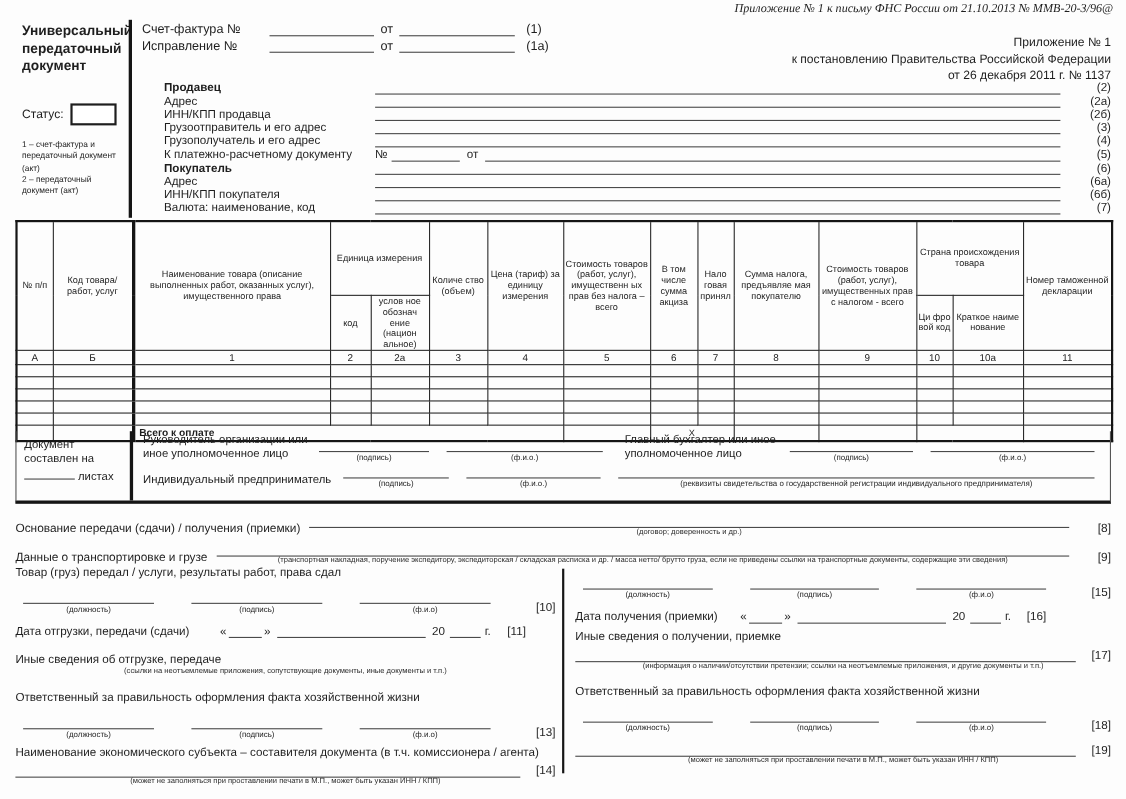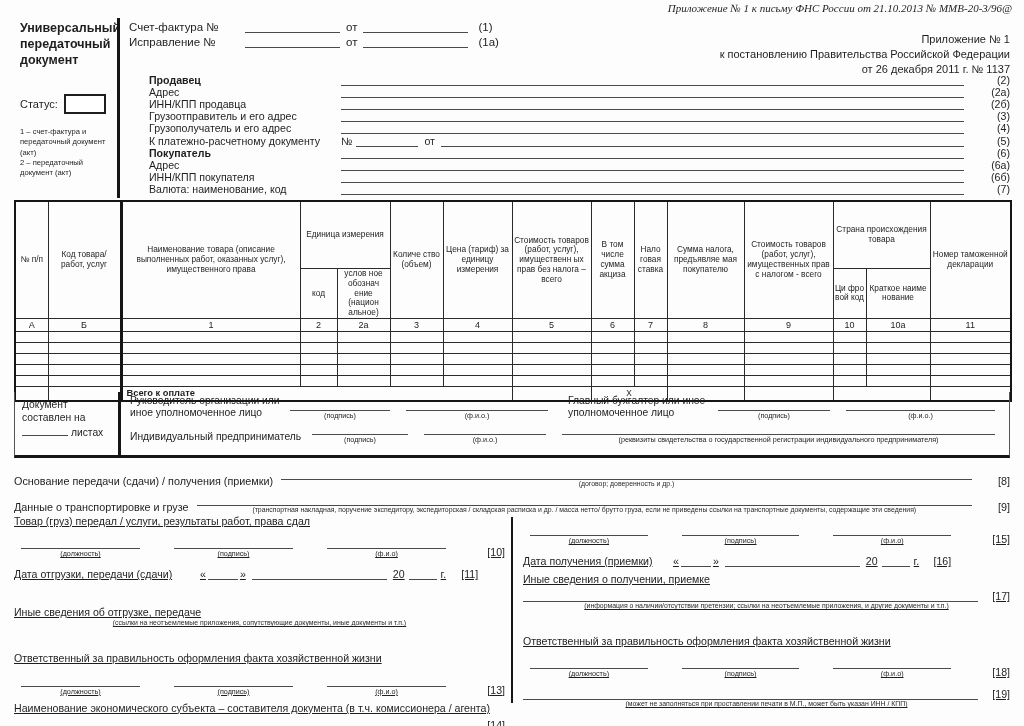--- a/index.html
+++ b/index.html
@@ -65,36 +65,36 @@
   .cap { font-size:7.2px; margin-top:0px; white-space:nowrap; }
   
   .brow { position:absolute; left:14px; width:996px; display:flex; align-items:flex-end; font-size:10.8px; }
   .brow .lbl { white-space:nowrap; padding-top:2px; }
   .brow .mid { flex:1; display:flex; flex-direction:column; align-items:center; margin:0 8px; }
   .brow .mid .l { width:100%; height:13px; }
   .brow .ref { width:30px; text-align:right; padding-top:2px; }
   .hint { font-size:6.9px; color:#2a2a2a; white-space:nowrap; }
   
   .bottom { position:absolute; left:14px; top:515px; width:996px; height:205px; display:flex; }
-  .bcol { box-sizing:border-box;text-decoration:underline; }
+  .bcol { box-sizing:border-box; }
   .bcol.left { width:497px; padding-right:6px; }
   .bdiv { width:2px; background:#151515; height:186px; margin-top:2px; }
   .bcol.right { flex:1; padding-left:10px; }
   .sec-label { font-size:10.6px; line-height:1.25; }
   .sign3 { display:flex; align-items:flex-end; margin-top:9px;gap:20px; }
   .sign3 .lw { flex:1; margin:0 7px; }
   .ref2 { font-size:10.6px; margin-left:4px; width:28px; text-align:right; }
   .daterow { display:flex; align-items:flex-end; font-size:10.6px; margin-top:10px; }
   .daterow .dl1 { width:30px; height:11px; margin:0 2px; }
   .daterow .dl2 { width:135px; height:11px; margin:0 6px; }
   .daterow .dl3 { width:28px; height:11px; margin:0 4px; }
   .linerow { display:flex; align-items:flex-end; margin-top:4px; }
   .linerow .l { flex:1; height:11px; }
   .hintrow { text-align:center; }
-  .mt6 { margin-top:6px; } .mt10 { margin-top:26px; } .mt12 { margin-top:12px; }
+  .mt6 { margin-top:6px; } .mt10 { margin-top:14px; } .mt12 { margin-top:12px; }
 </style>
 </head>
 <body>
 
 <div class="fns-note">Приложение № 1 к письму ФНС России от 21.10.2013 № ММВ-20-3/96@</div>
 
 <div class="hdr">
   <div class="hdr-left">
     <div class="doc-title">Универсальный передаточный документ</div>
     <div class="status-row">
@@ -207,21 +207,21 @@
   <thead>
     <tr class="h1">
       <th rowspan="2">№ п/п</th>
       <th rowspan="2">Код товара/ работ, услуг</th>
       <th rowspan="2" class="blk">Наименование товара (описание выполненных работ, оказанных услуг), имущественного права</th>
       <th colspan="2">Единица измерения</th>
       <th rowspan="2">Количе ство (объем)</th>
       <th rowspan="2">Цена (тариф) за единицу измерения</th>
       <th rowspan="2">Стоимость товаров (работ, услуг), имущественн ых прав без налога – всего</th>
       <th rowspan="2">В том числе сумма акциза</th>
-      <th rowspan="2">Нало говая ставка</th>
+      <th rowspan="2">Нало говая принял</th>
       <th rowspan="2">Сумма налога, предъявляе мая покупателю</th>
       <th rowspan="2">Стоимость товаров (работ, услуг), имущественных прав с налогом - всего</th>
       <th colspan="2">Страна происхождения товара</th>
       <th rowspan="2">Номер таможенной декларации</th>
     </tr>
     <tr class="h2">
       <th>код</th>
       <th>услов ное обознач ение (национ альное)</th>
       <th>Ци фро вой код</th>
       <th>Краткое наиме нование</th>

